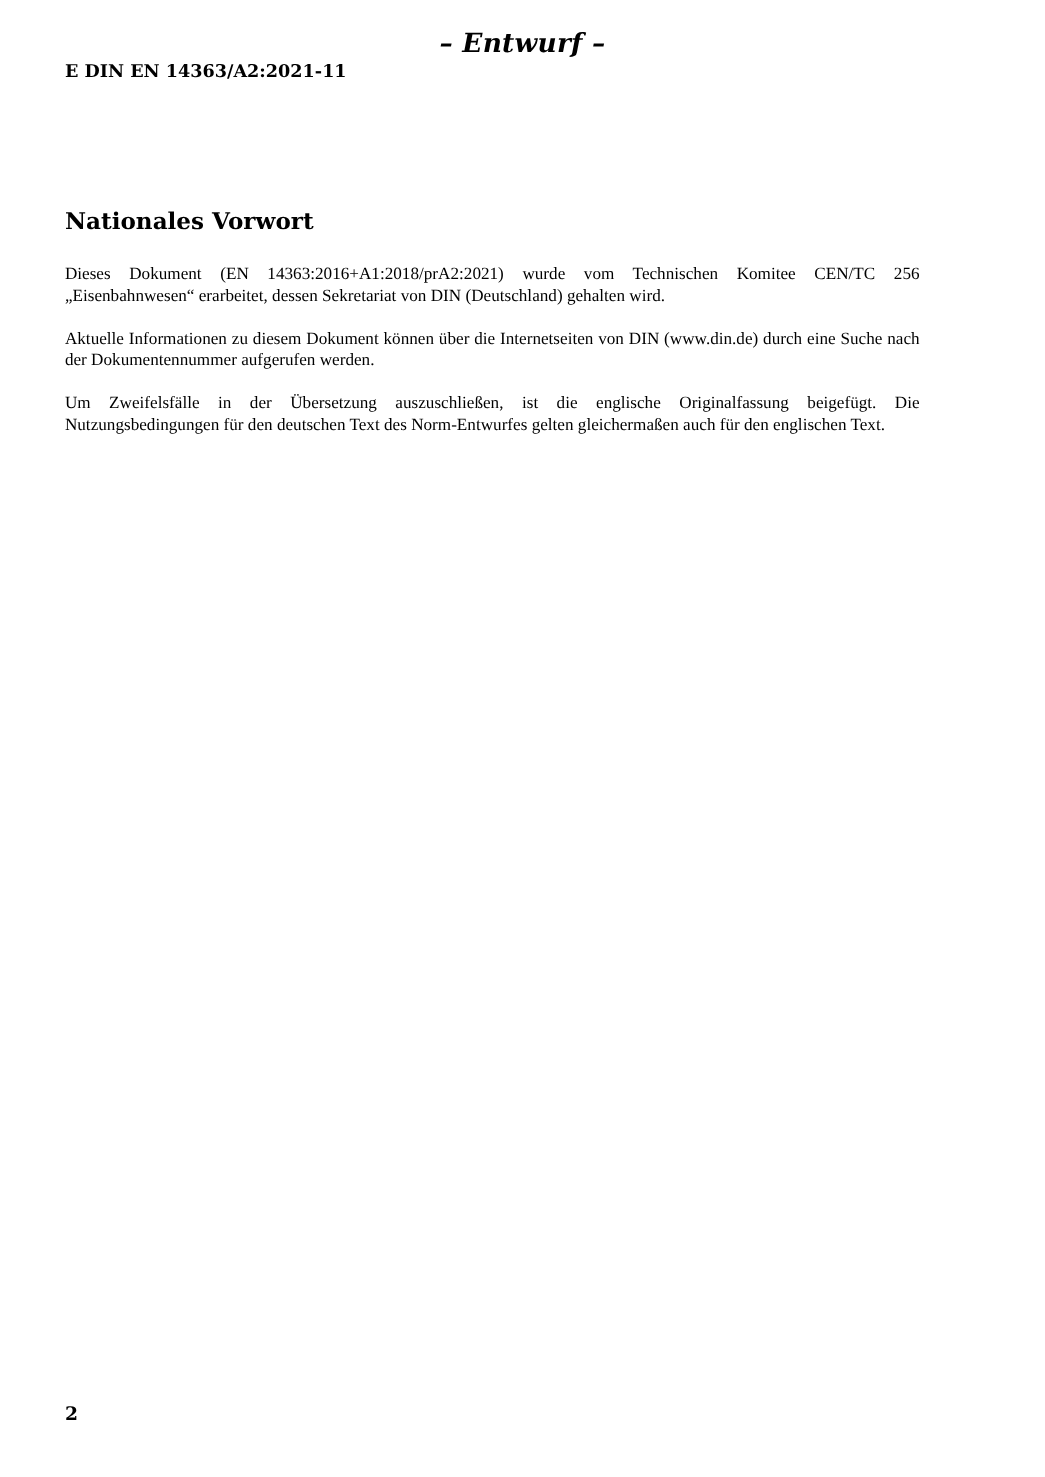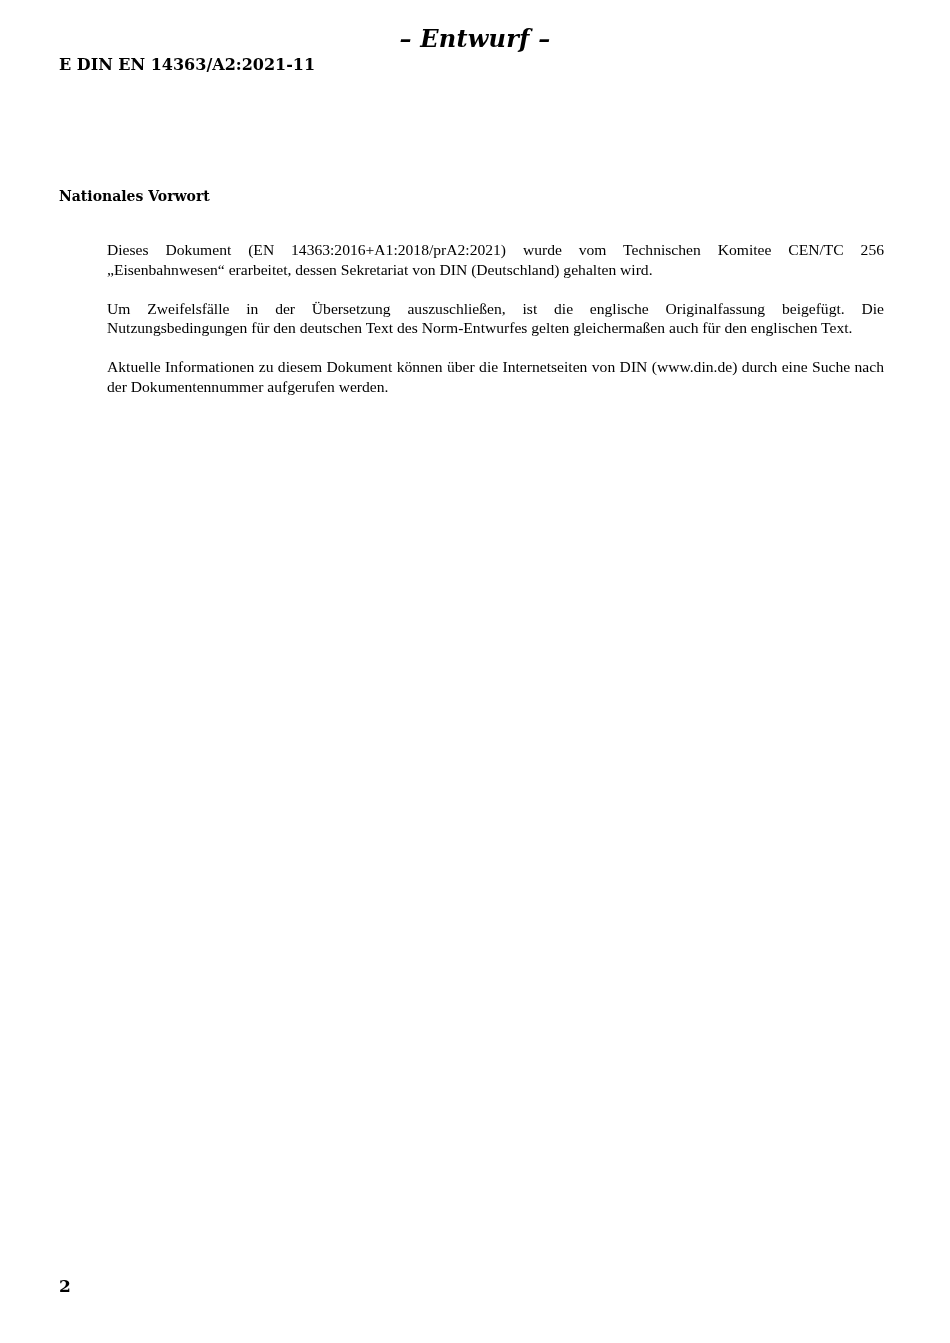--- a/index.html
+++ b/index.html
@@ -34,29 +34,28 @@
       font-family: "DejaVu Serif", "Liberation Serif", serif;
       font-weight: bold;
       font-size: 16px;
     }
     .section-title {
       position: absolute;
       top: 188px;
       left: 59px;
       font-family: "DejaVu Serif", "Liberation Serif", serif;
       font-weight: bold;
-      font-size: 14px;
+      font-size: 21px;
       margin: 0;
     }
     .content {
       position: absolute;
       top: 240px;
       left: 59px;
       width: 777px;
-      margin-left: 48px;
     }
     .para {
       margin: 0 0 19.5px 0;
       font-family: "Liberation Serif", "DejaVu Serif", serif;
       font-size: 15.6px;
       line-height: 19.5px;
       text-align: justify;
     }
     .page-number {
       position: absolute;
@@ -70,17 +69,17 @@
 </head>
 <body>
 
 <div class="watermark">– Entwurf –</div>
 <div class="doc-id">E DIN EN 14363/A2:2021-11</div>
 
 <h2 class="section-title">Nationales Vorwort</h2>
 
 <div class="content">
   <p class="para">Dieses Dokument (EN 14363:2016+A1:2018/prA2:2021) wurde vom Technischen Komitee CEN/TC 256 „Eisenbahnwesen“ erarbeitet, dessen Sekretariat von DIN (Deutschland) gehalten wird.</p>
+  <p class="para">Aktuelle Informationen zu diesem Dokument können über die Internetseiten von DIN (www.din.de) durch eine Suche nach der Dokumentennummer aufgerufen werden.</p>
   <p class="para">Um Zweifelsfälle in der Übersetzung auszuschließen, ist die englische Originalfassung beigefügt. Die Nutzungsbedingungen für den deutschen Text des Norm-Entwurfes gelten gleichermaßen auch für den englischen Text.</p>
-  <p class="para">Aktuelle Informationen zu diesem Dokument können über die Internetseiten von DIN (www.din.de) durch eine Suche nach der Dokumentennummer aufgerufen werden.</p>
 </div>
 
 <div class="page-number">2</div>
 
 </body></html>

